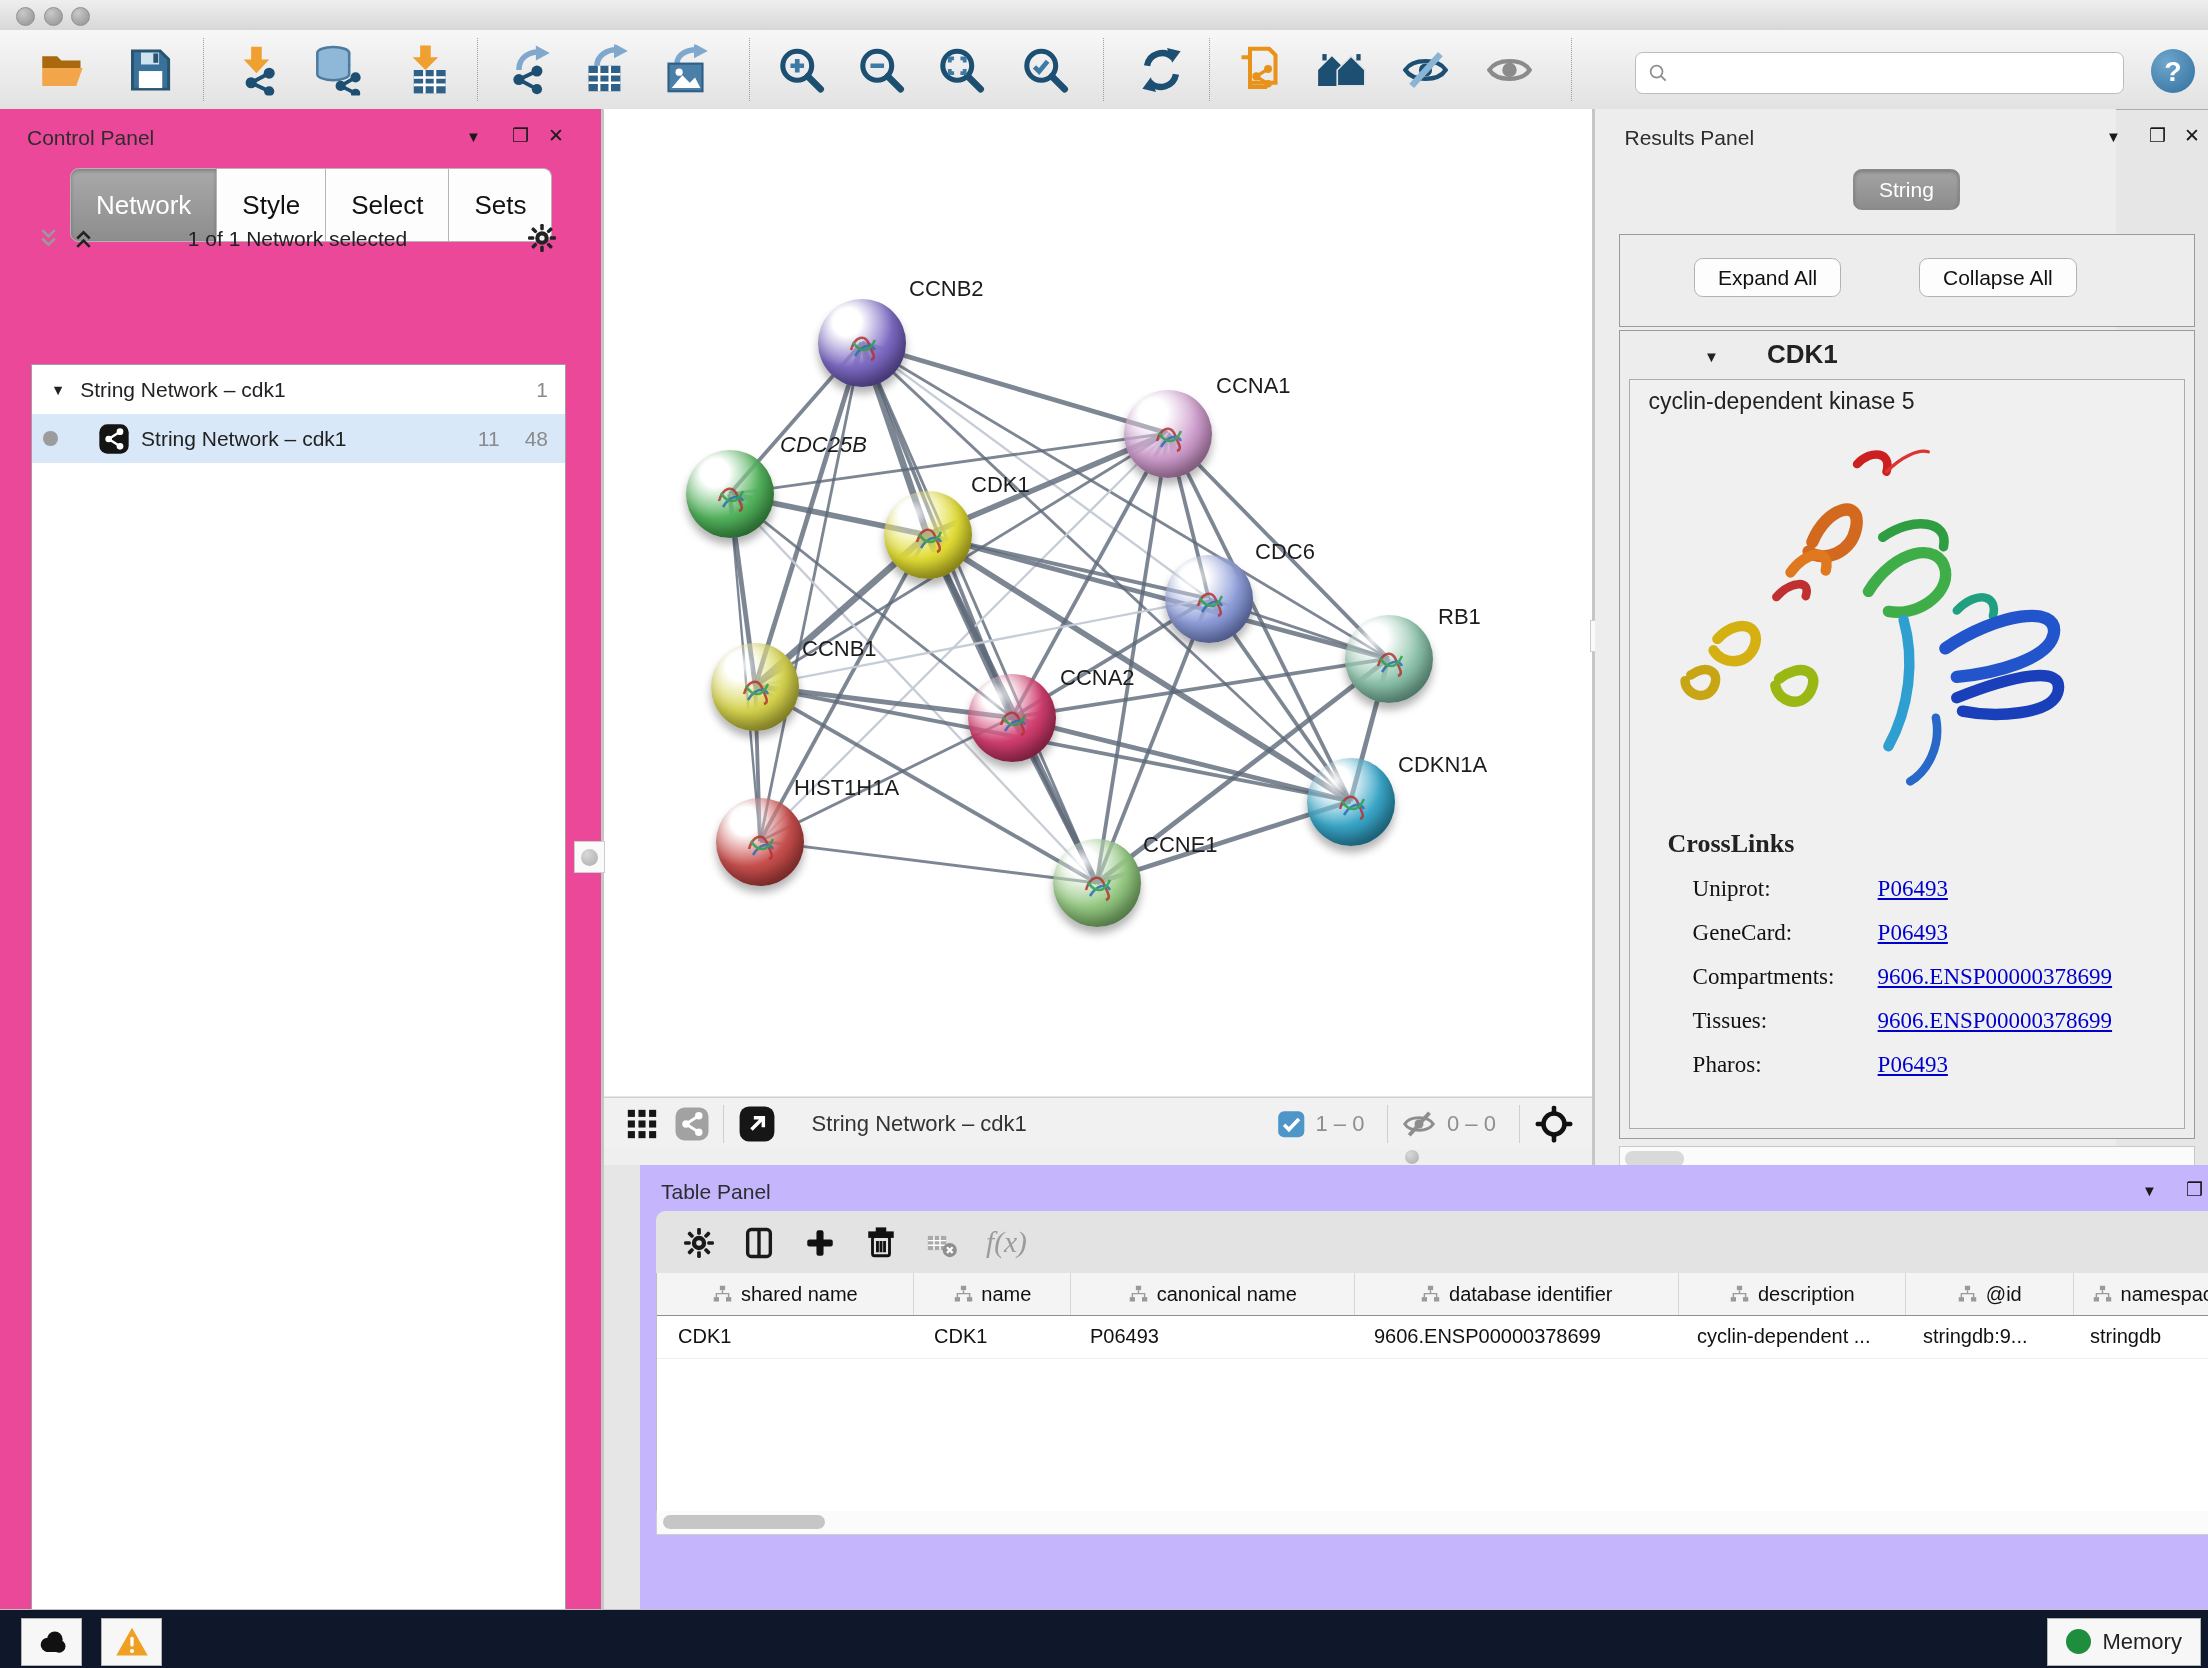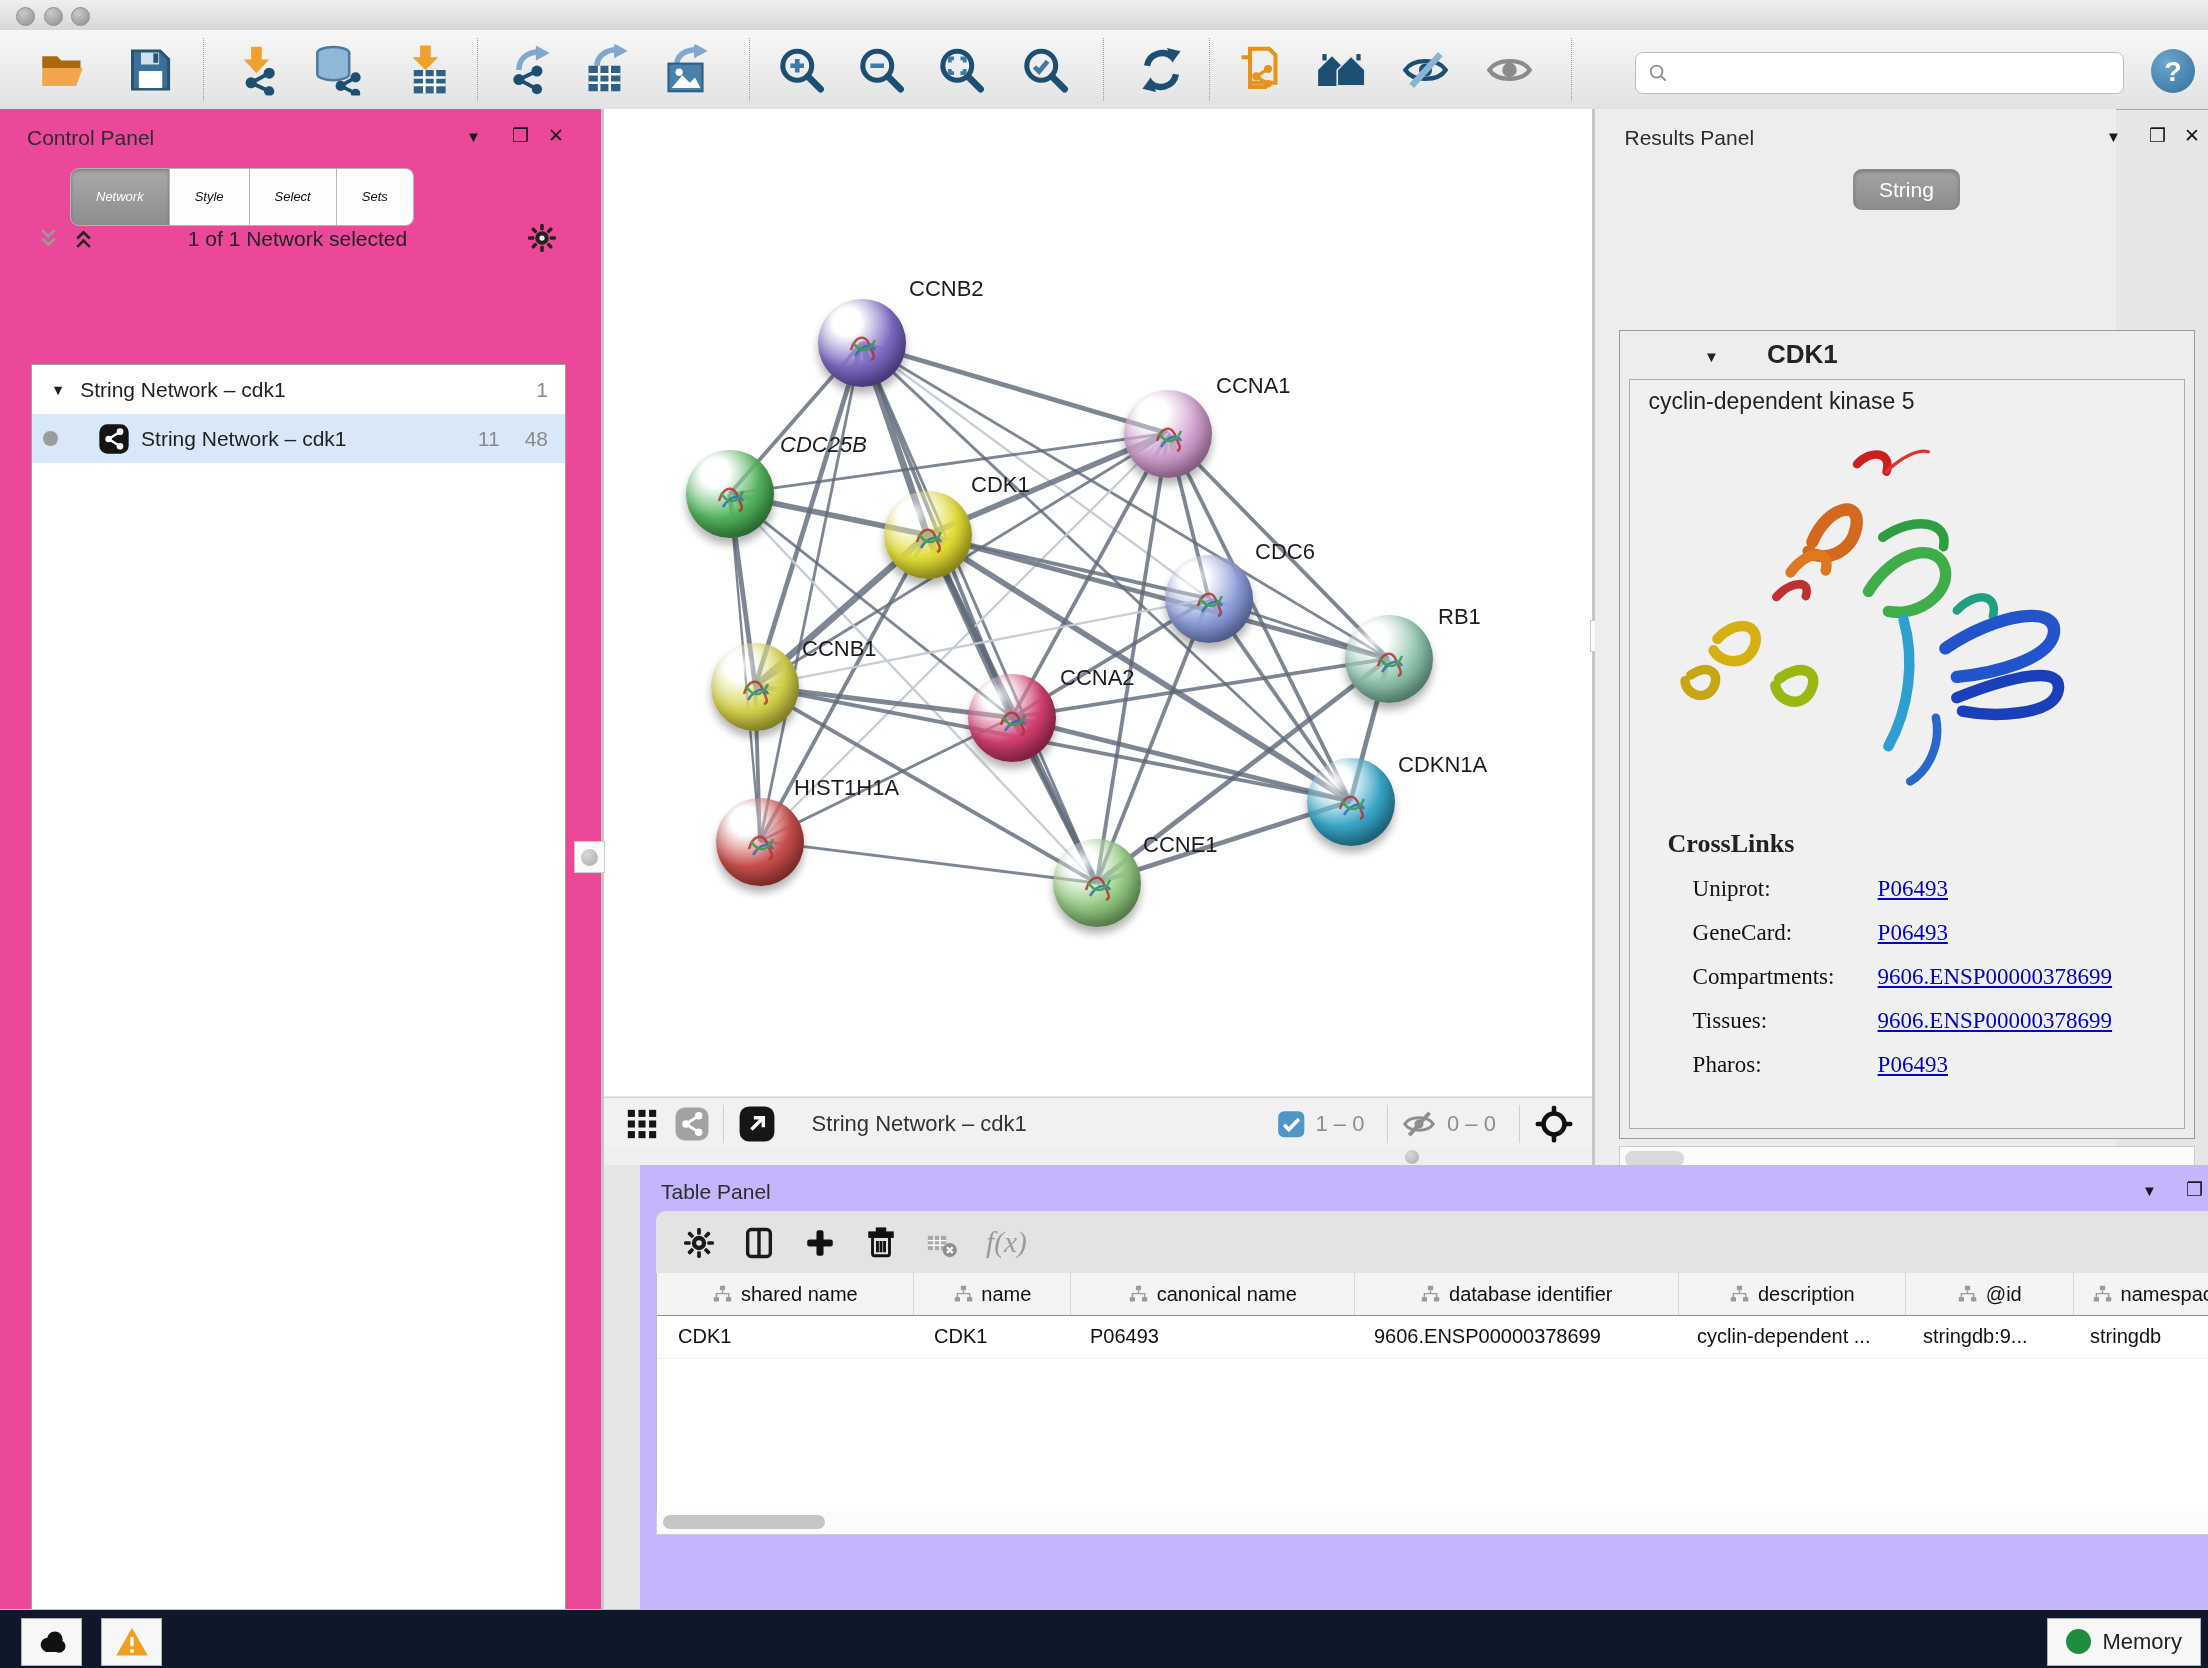--- a/index.html
+++ b/index.html
@@ -27,22 +27,22 @@
   .search-box input{border:none;outline:none;font-size:19px;width:409px;background:transparent;
     font-family:inherit;}
   .help-btn{position:absolute;left:2151px;top:55px;width:44px;height:44px;border-radius:50%;
     background:radial-gradient(circle at 35% 30%,#6fa7cc,#2f6e9e);color:#fff;font-size:28.5px;
     font-weight:bold;display:flex;align-items:center;justify-content:center;top:19px;cursor:pointer;}
 
   
   .panel-title{font-size:21px;color:#2d2d2d;}
   .panel-ctl{font-size:19px;color:#1a1a1a;cursor:pointer;}
   .seg{display:flex;}
-  .seg .tab{height:40px;line-height:40px;padding:8px 25px;background:#fdfdfd;border:1px solid #b5b5b5;
-    border-left:none;font-size:13px;text-align:center;cursor:pointer;color:#111;font-style:italic;}
+  .seg .tab{height:40px;line-height:40px;padding:16px 25px;background:#fdfdfd;border:1px solid #b5b5b5;
+    border-left:none;font-size:26px;text-align:center;cursor:pointer;color:#111;}
   .seg .tab:first-child{border-left:1px solid #b5b5b5;border-radius:8.6px 0 0 8.6px;}
   .seg .tab:last-child{border-radius:0 8.6px 8.6px 0;}
   .seg .tab.sel{background:linear-gradient(#a9a9a9,#8d8d8d);color:#fff;
     box-shadow:inset 0 1.9px 3.8px rgba(0,0,0,.25);}
 
   
   .ctrl-panel{position:absolute;left:0;top:109px;width:601px;height:1500px;background:#ec4899;}
   .tree-box{position:absolute;left:31px;top:255px;width:533px;height:1337px;background:#fff;
     border:1.9px solid #9f9f9f;}
   .tree-row{position:relative;height:49px;display:flex;align-items:center;font-size:21px;}
@@ -548,20 +548,24 @@
 </div>
 
 <div class="res-panel">
   <div class="abs panel-title" style="left:29.5px;top:17px">Results Panel</div>
   <div class="abs panel-ctl" style="left:511px;top:19px;font-size:15px">▼</div>
   <div class="abs panel-ctl" style="left:554px;top:15px">❒</div>
   <div class="abs panel-ctl" style="left:589px;top:15px;font-weight:bold">✕</div>
 
   <div class="abs" style="left:258px;top:60px;background:linear-gradient(#a4a4a4,#8c8c8c);color:#fff;font-size:21px;padding:7.6px 25px;border-radius:8.6px;border:1px solid #8a8a8a;box-shadow:inset 0 1.9px 3.8px rgba(0,0,0,.25)">String</div>
 
+  <div class="res-box" style="top:125px;width:574px;height:91px">
+    <button class="btn" style="position:absolute;left:74px;top:23px">Expand All</button>
+    <button class="btn" style="position:absolute;left:299px;top:23px">Collapse All</button>
+  </div>
 
   <div class="res-box" style="top:221px;width:574px;height:807px">
     <span class="abs" style="left:84px;top:17px;font-size:15px">▼</span>
     <div class="abs" style="left:147px;top:7.6px;font-size:26px;font-weight:bold">CDK1</div>
     <div class="abs" style="left:8.6px;top:48px;width:554px;height:748px;background:#f0f0f0;border:1px solid #ababab">
       <div class="abs" style="left:19px;top:7.6px;font-size:23px">cyclin-dependent kinase 5</div>
       <svg class="abs" style="left:13.3px;top:48px" width="525" height="380" viewBox="0 0 552 400" fill="none" stroke-linecap="round">
         <path d="M225 38 C240 22 262 25 256 46" stroke="#cc2020" stroke-width="9"></path>
         <path d="M256 46 C272 30 290 22 300 25" stroke="#dd3333" stroke-width="3.5"></path>
         <path d="M178 120 C193 83 230 73 224 105 C219 132 190 142 174 130" stroke="#d2691e" stroke-width="13"></path>

